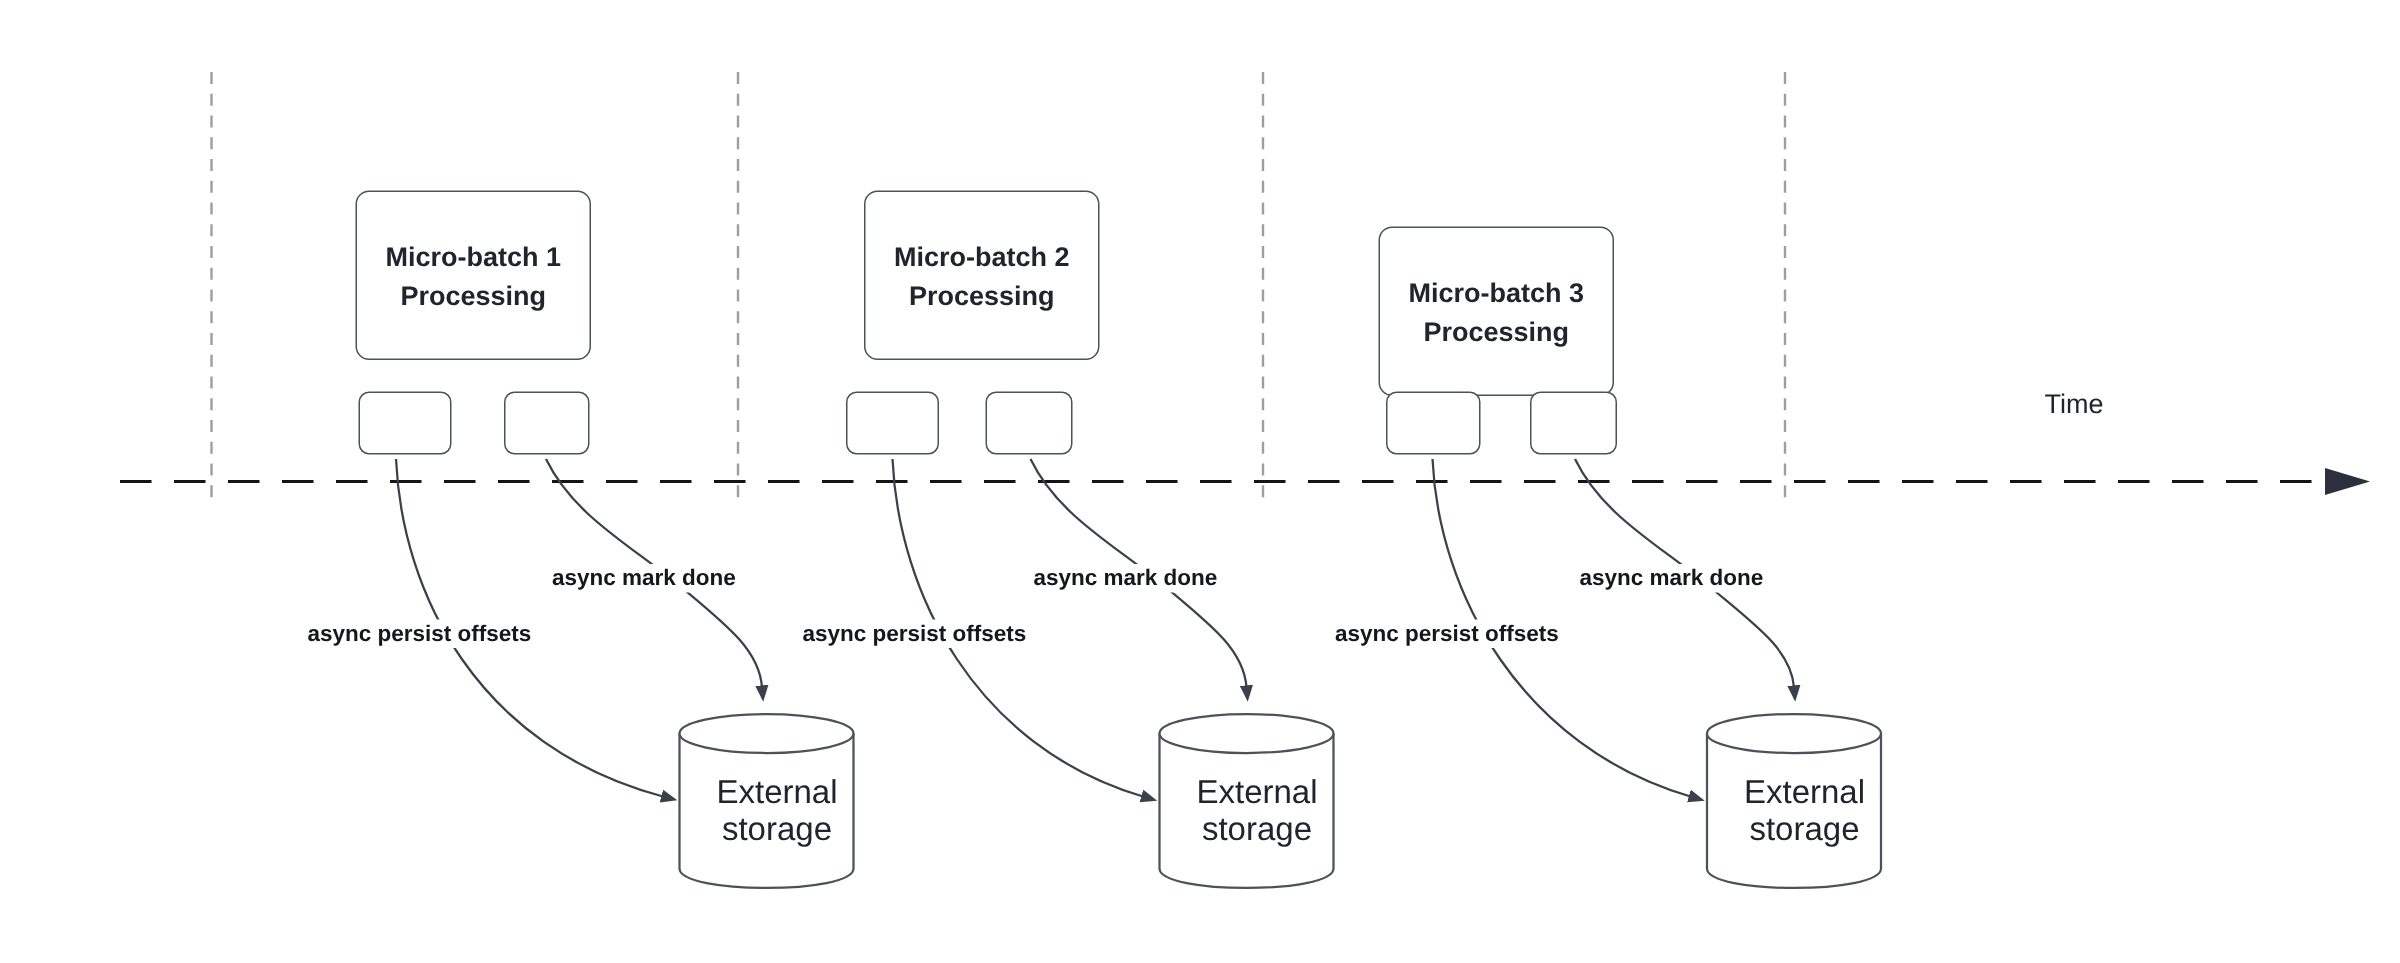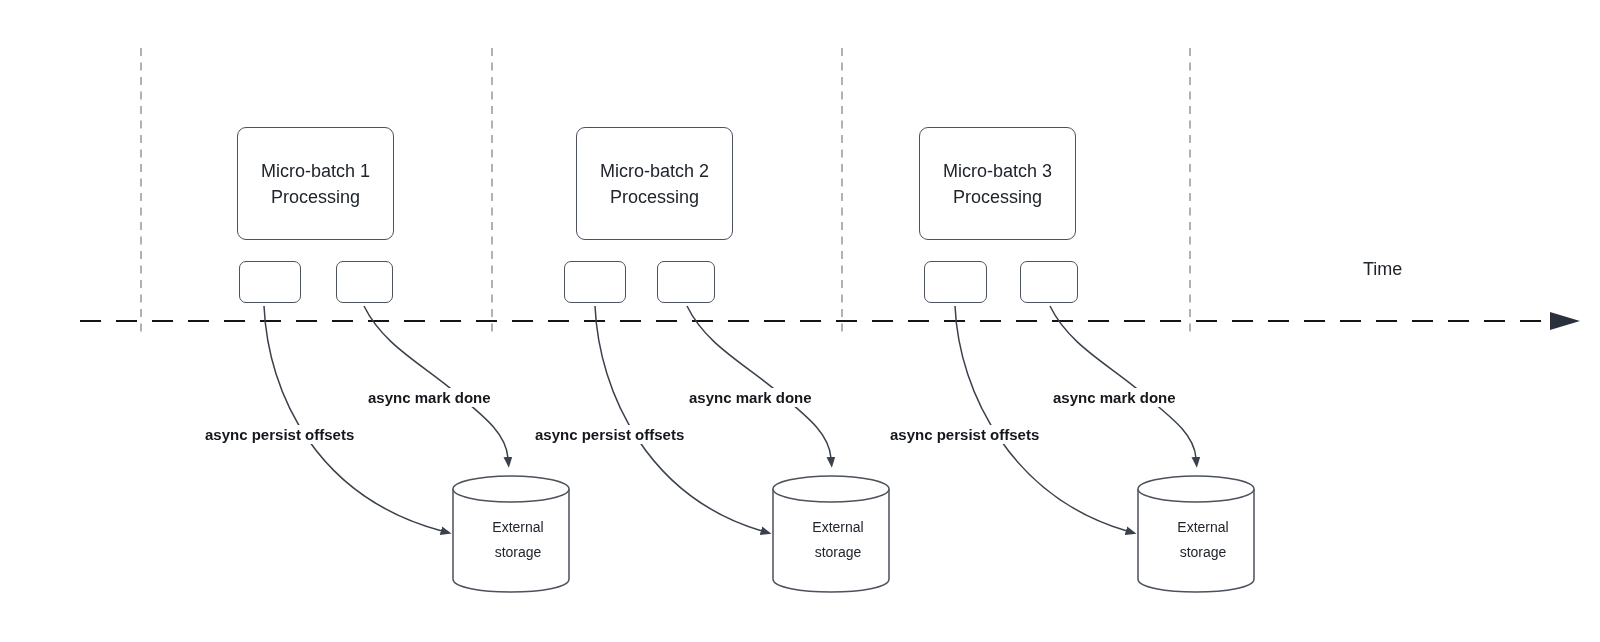--- a/index.html
+++ b/index.html
@@ -19,28 +19,28 @@
     border:1.5px solid var(--border);border-radius:9px;background:#fff;
     display:flex;flex-direction:column;align-items:center;justify-content:center;
     font-size:18px;line-height:26px;color:var(--text);text-align:center;
   }
   .task-box{
     position:absolute;top:261px;height:42px;
     border:1.5px solid var(--border);border-radius:7px;background:#fff;
   }
   .arrow-label{
     position:absolute;font-size:15px;font-weight:bold;color:var(--bold);
-    background:#fff;padding:1px 3px;white-space:nowrap;margin-top:12px;
+    background:#fff;padding:1px 3px;white-space:nowrap;
   }
   .cyl-label{
     position:absolute;top:515px;width:132px;text-align:center;
-    font-size:14px;line-height:25px;color:var(--text);
+    font-size:22px;line-height:25px;color:var(--text);
   }
   .cyl-label span{display:block;}
-  .proc-box span{display:block;}
+  .proc-box span{display:block;font-weight:bold;}
   .time-label{position:absolute;left:1363px;top:258px;font-size:18px;line-height:22px;color:var(--text);text-align:right;}
 </style>
 </head>
 <body>
 
 <div class="canvas">
 
   <svg class="overlay" viewBox="0 0 1600 642">
     <defs>
       <marker id="arrhead" viewBox="0 0 10 8" refX="1" refY="4" markerWidth="11" markerHeight="9" markerUnits="userSpaceOnUse" orient="auto">
@@ -98,21 +98,21 @@
   </div>
   <div class="task-box" style="left:564px;width:62px;"></div>
   <div class="task-box" style="left:657px;width:58px;"></div>
   <div class="arrow-label" style="left:532px;top:413px;">async persist offsets</div>
   <div class="arrow-label" style="left:686px;top:376px;">async mark done</div>
   <div class="cyl-label" style="left:772px;">
     <span>External</span>
     <span>storage</span>
   </div>
 
-  <div class="proc-box" style="left:919px;">
+  <div class="proc-box" style="left:919px;margin-top:24px;">
     <span>Micro-batch 3</span>
     <span>Processing</span>
   </div>
   <div class="task-box" style="left:924px;width:63px;"></div>
   <div class="task-box" style="left:1020px;width:58px;"></div>
   <div class="arrow-label" style="left:887px;top:413px;">async persist offsets</div>
   <div class="arrow-label" style="left:1050px;top:376px;">async mark done</div>
   <div class="cyl-label" style="left:1137px;">
     <span>External</span>
     <span>storage</span>

